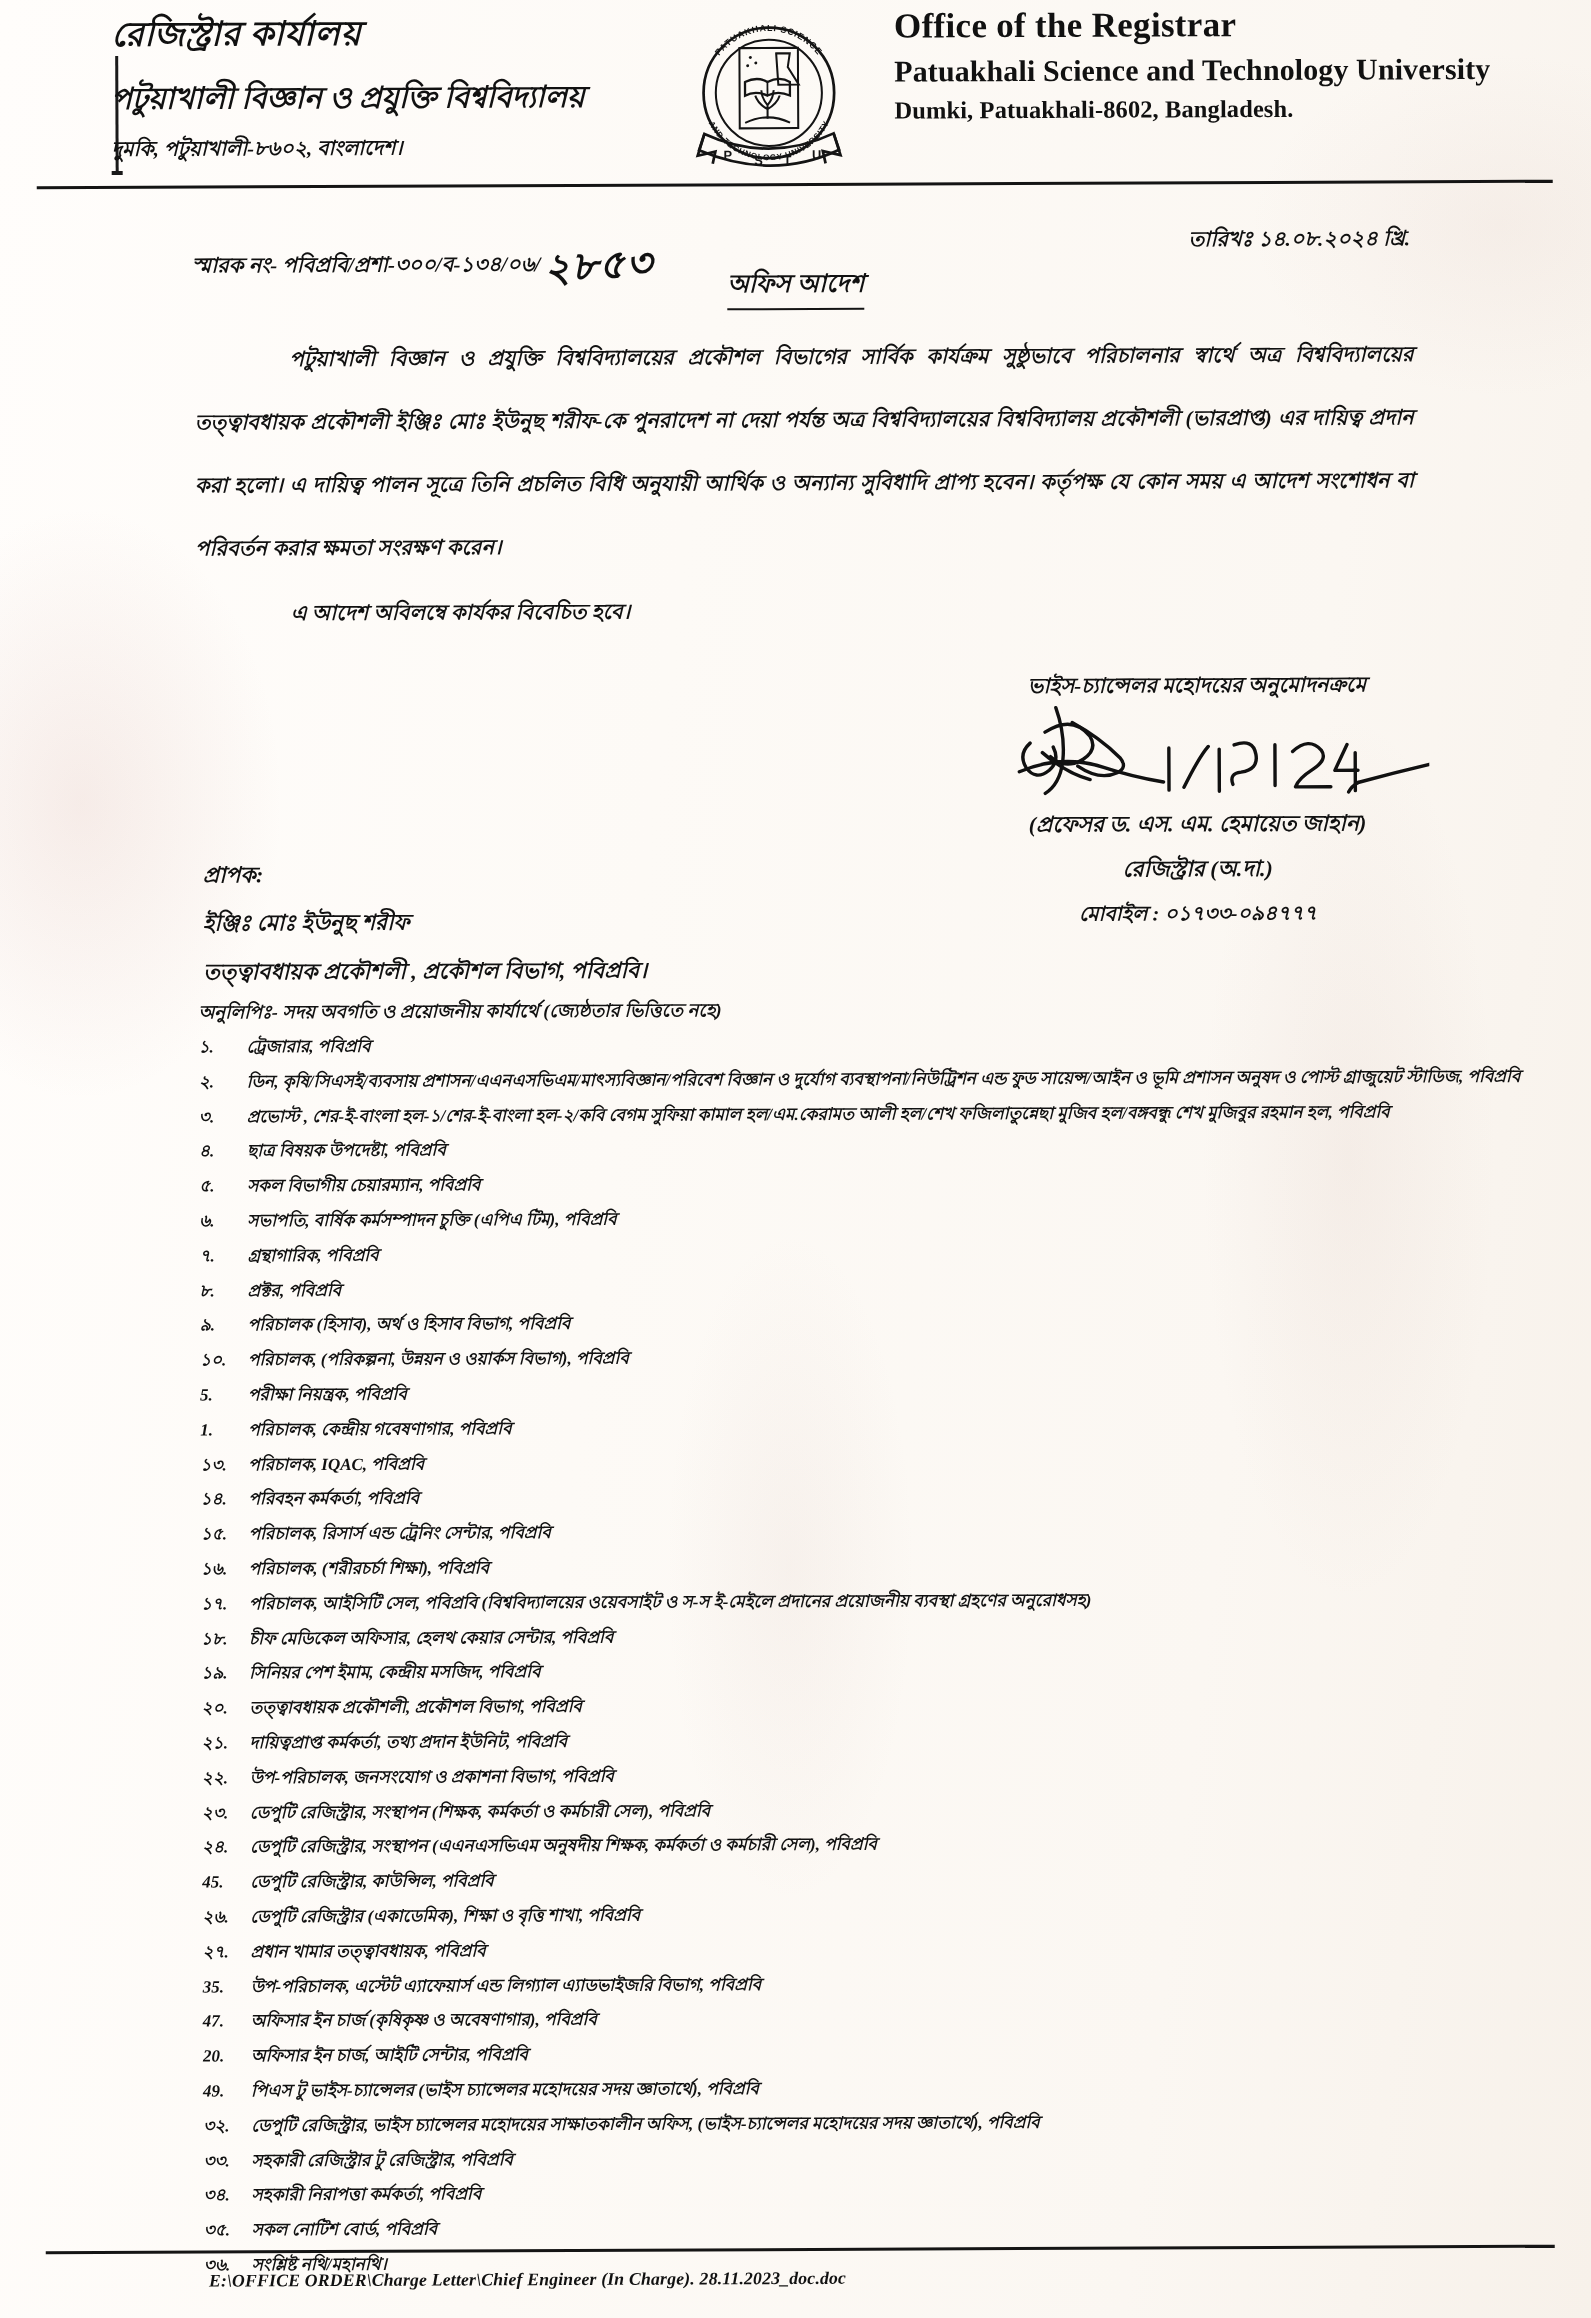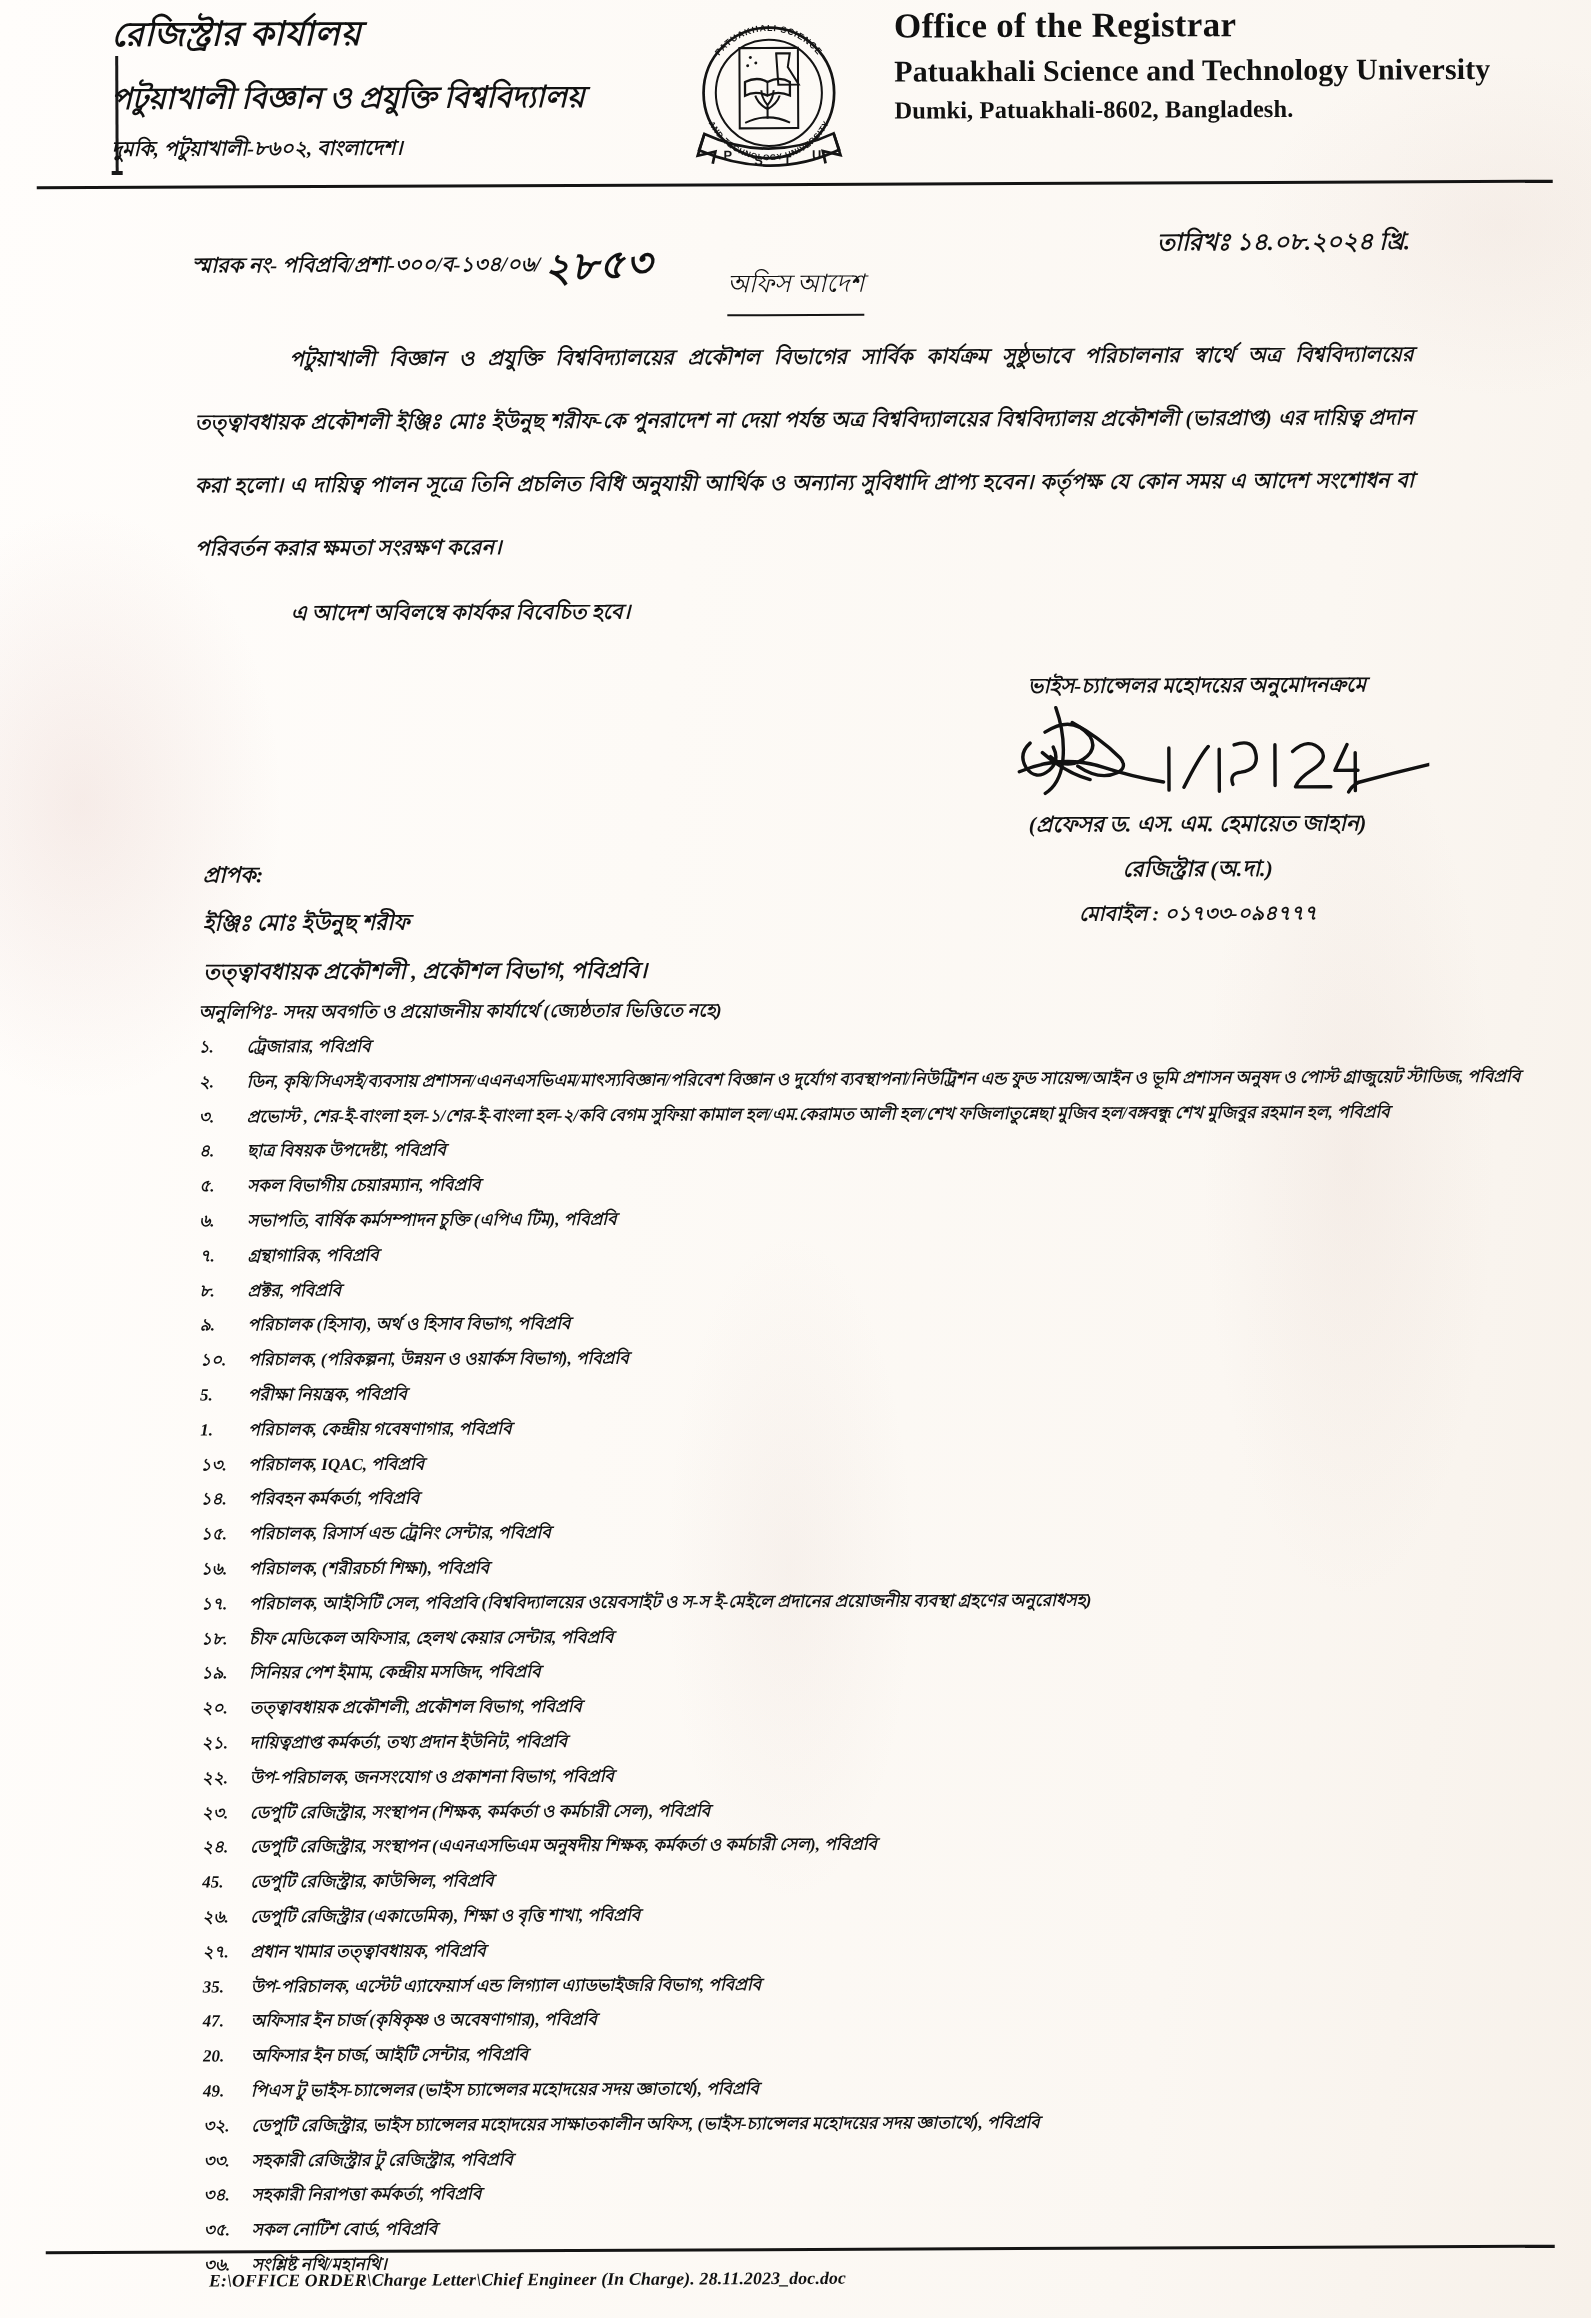--- a/index.html
+++ b/index.html
@@ -42,24 +42,24 @@
   
   .crest{position:absolute;left:695px;top:2.7px;width:157px;height:170px;}
   .crest svg{width:100%;height:100%;}
 
   .rule{position:absolute;left:41px;right:34px;top:183px;height:0;border-top:3.4px solid #141414;}
 
   
   .memo{position:absolute;left:196px;top:225px;font-size:21px;font-weight:700;font-style:italic;}
   .memo-no{display:inline-block;font-size:40px;font-weight:700;font-style:italic;
            transform:translateY(8.2px) rotate(-3deg);letter-spacing:1.4px;margin-left:4.1px;}
-  .date{position:absolute;right:177px;top:225px;font-size:24px;font-weight:700;font-style:italic;}
+  .date{position:absolute;right:177px;top:225px;font-size:21px;font-weight:700;font-style:italic;}
 
   .order-title{position:absolute;left:0;right:0;top:264px;text-align:center;}
-  .order-title span{font-size:25px;font-weight:400;font-style:italic;border-bottom:2px solid #141414;padding-bottom:17px;margin-left:8px;}
+  .order-title span{font-size:25px;font-weight:700;font-style:italic;border-bottom:2px solid #141414;padding-bottom:11px;margin-left:8px;}
 
   
   .body-para{position:absolute;left:198px;width:1219px;font-size:21px;font-weight:600;
              font-style:italic;line-height:63px;text-align:justify;text-justify:inter-word;}
   #p1{top:326px;text-indent:95px;}
   #p2{top:580px;text-indent:95px;}
 
   
   .sig{position:absolute;left:940px;top:671px;width:518px;text-align:center;font-style:italic;font-weight:700;}
   .sig .approval{font-size:21px;}

